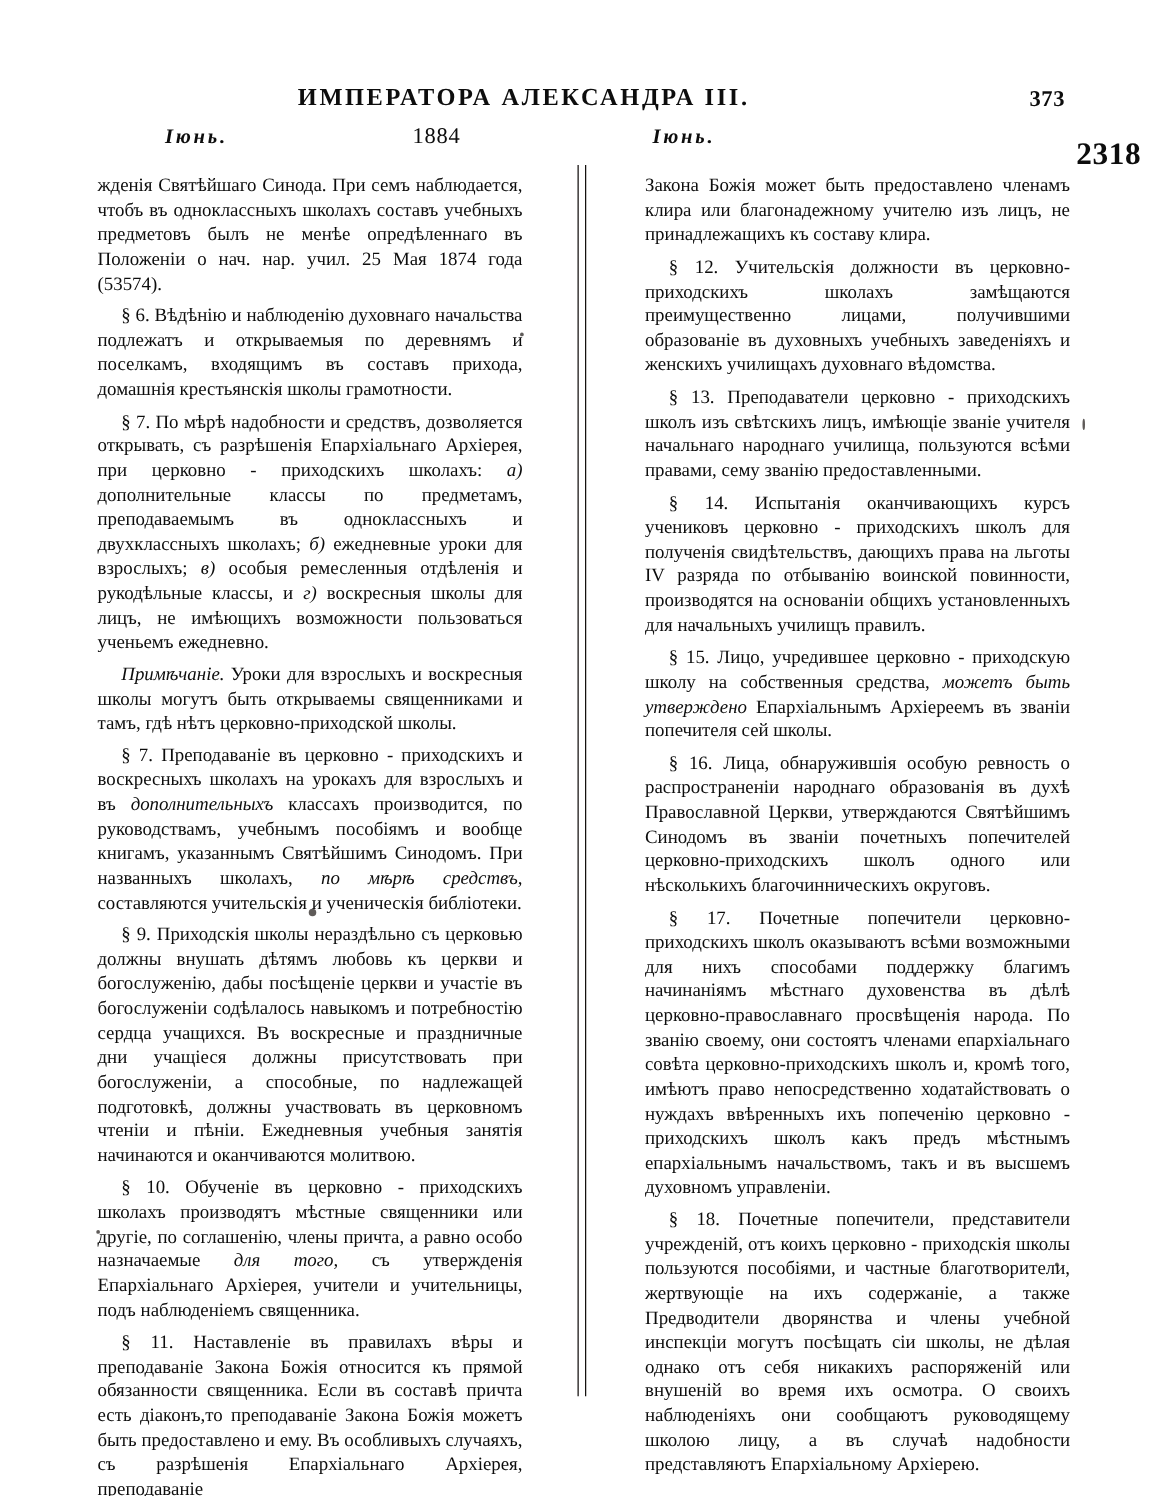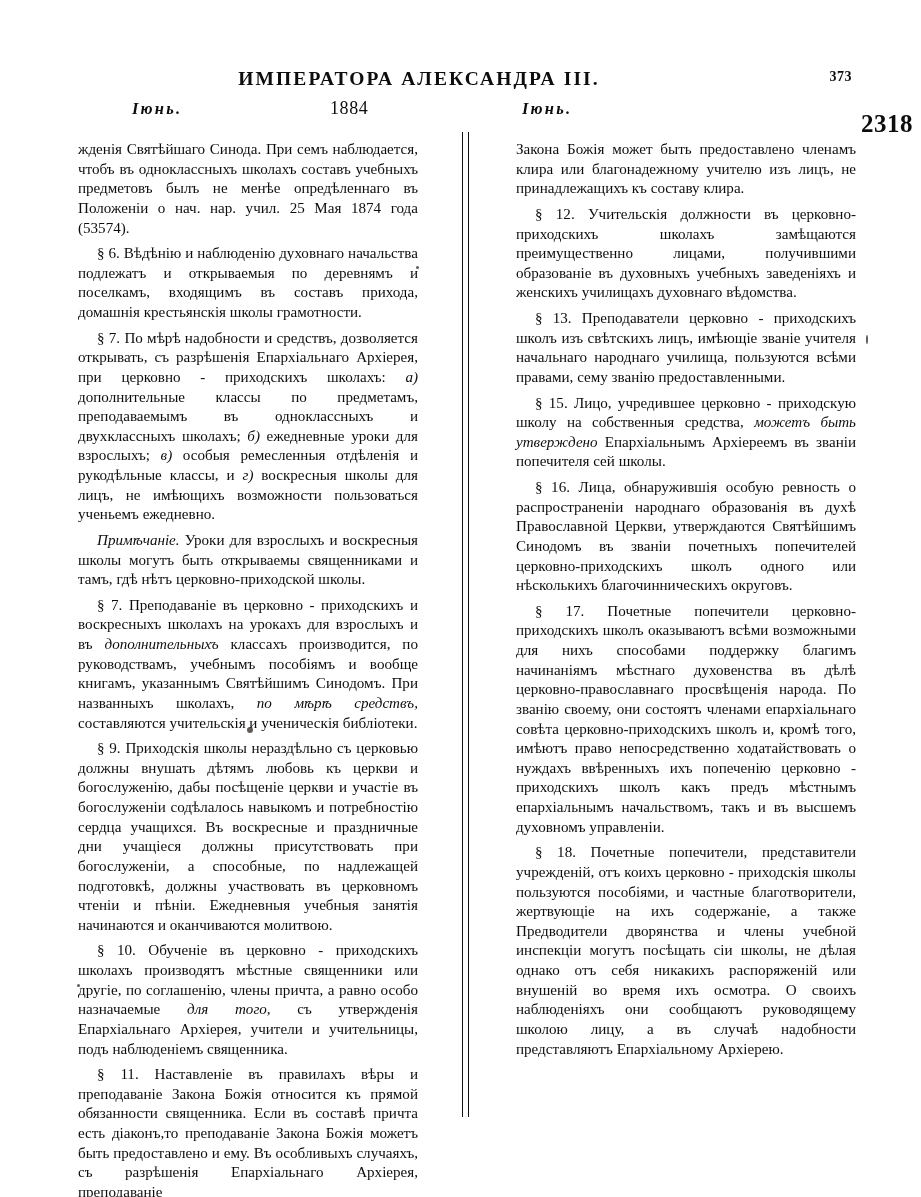--- a/index.html
+++ b/index.html
@@ -37,21 +37,21 @@
     letter-spacing: 2.1px;
     font-weight: 700;
     width: 690px;
     margin: 0 auto 0 2px;
     white-space: nowrap;
   }
   .page-number {
     position: absolute;
     right: 0px;
     top: 1px;
-    font-size: 14px;
+    font-size: 18px;
     font-weight: 700;
     letter-spacing: 0.5px;
   }
   .date-line {
     position: relative;
     width: 640px;
     margin: 9px auto 0 22px;
     height: 24px;
   }
   .date-left, .date-right {
@@ -172,20 +172,21 @@
     </div>
 
     <div class="col col-right">
 
       <p>Закона Божія может быть предоставлено  членамъ клира или благонадежному учителю изъ лицъ, не принадлежащихъ къ составу клира.</p>
 
       <p class="ind">§ 12. Учительскія должности въ церковно-приходскихъ школахъ замѣщаются преимущественно лицами, получившими  образованіе  въ  духовныхъ учебныхъ заведеніяхъ  и  женскихъ  училищахъ духовнаго вѣдомства.</p>
 
       <p class="ind">§ 13. Преподаватели церковно - приходскихъ школъ изъ свѣтскихъ лицъ, имѣющіе званіе учителя начальнаго народнаго училища, пользуются всѣми правами, сему званію предоставленными.</p>
 
+      <p class="ind">§ 14. Испытанія оканчивающихъ курсъ учениковъ церковно - приходскихъ школъ для полученія свидѣтельствъ,  дающихъ  права на льготы IV разряда  по отбыванію воинской повинности, производятся  на  основаніи  общихъ установленныхъ для начальныхъ училищъ правилъ.</p>
 
       <p class="ind"><span>§ 15. Лицо,  учредившее церковно - приходскую школу на собственныя средства, </span><i>можетъ быть утверждено</i><span> Епархіальнымъ Архіереемъ въ званіи попечителя сей школы.</span></p>
 
       <p class="ind">§ 16. Лица, обнаружившія особую ревность о распространеніи  народнаго  образованія  въ  духѣ Православной Церкви, утверждаются Святѣйшимъ Синодомъ въ званіи почетныхъ попечителей церковно-приходскихъ школъ одного или нѣсколькихъ благочинническихъ округовъ.</p>
 
       <p class="ind">§ 17. Почетные попечители церковно-приходскихъ школъ оказываютъ всѣми возможными для нихъ способами поддержку благимъ начинаніямъ мѣстнаго духовенства въ дѣлѣ церковно-православнаго просвѣщенія народа. По званію своему, они состоятъ членами епархіальнаго совѣта церковно-приходскихъ школъ и, кромѣ того, имѣютъ право непосредственно ходатайствовать о нуждахъ ввѣренныхъ ихъ попеченію церковно - приходскихъ школъ какъ предъ мѣстнымъ епархіальнымъ начальствомъ,  такъ  и  въ высшемъ духовномъ управленіи.</p>
 
       <p class="ind">§ 18. Почетные попечители, представители учрежденій, отъ коихъ церковно - приходскія школы пользуются пособіями, и частные благотворители, жертвующіе на ихъ содержаніе, а также Предводители дворянства и члены учебной инспекціи могутъ посѣщать сіи школы,  не дѣлая однако отъ себя никакихъ распоряженій или внушеній во время ихъ осмотра. О своихъ наблюденіяхъ они сообщаютъ руководящему школою лицу, а въ случаѣ надобности представляютъ Епархіальному Архіерею.</p>
     </div>
   </div>

